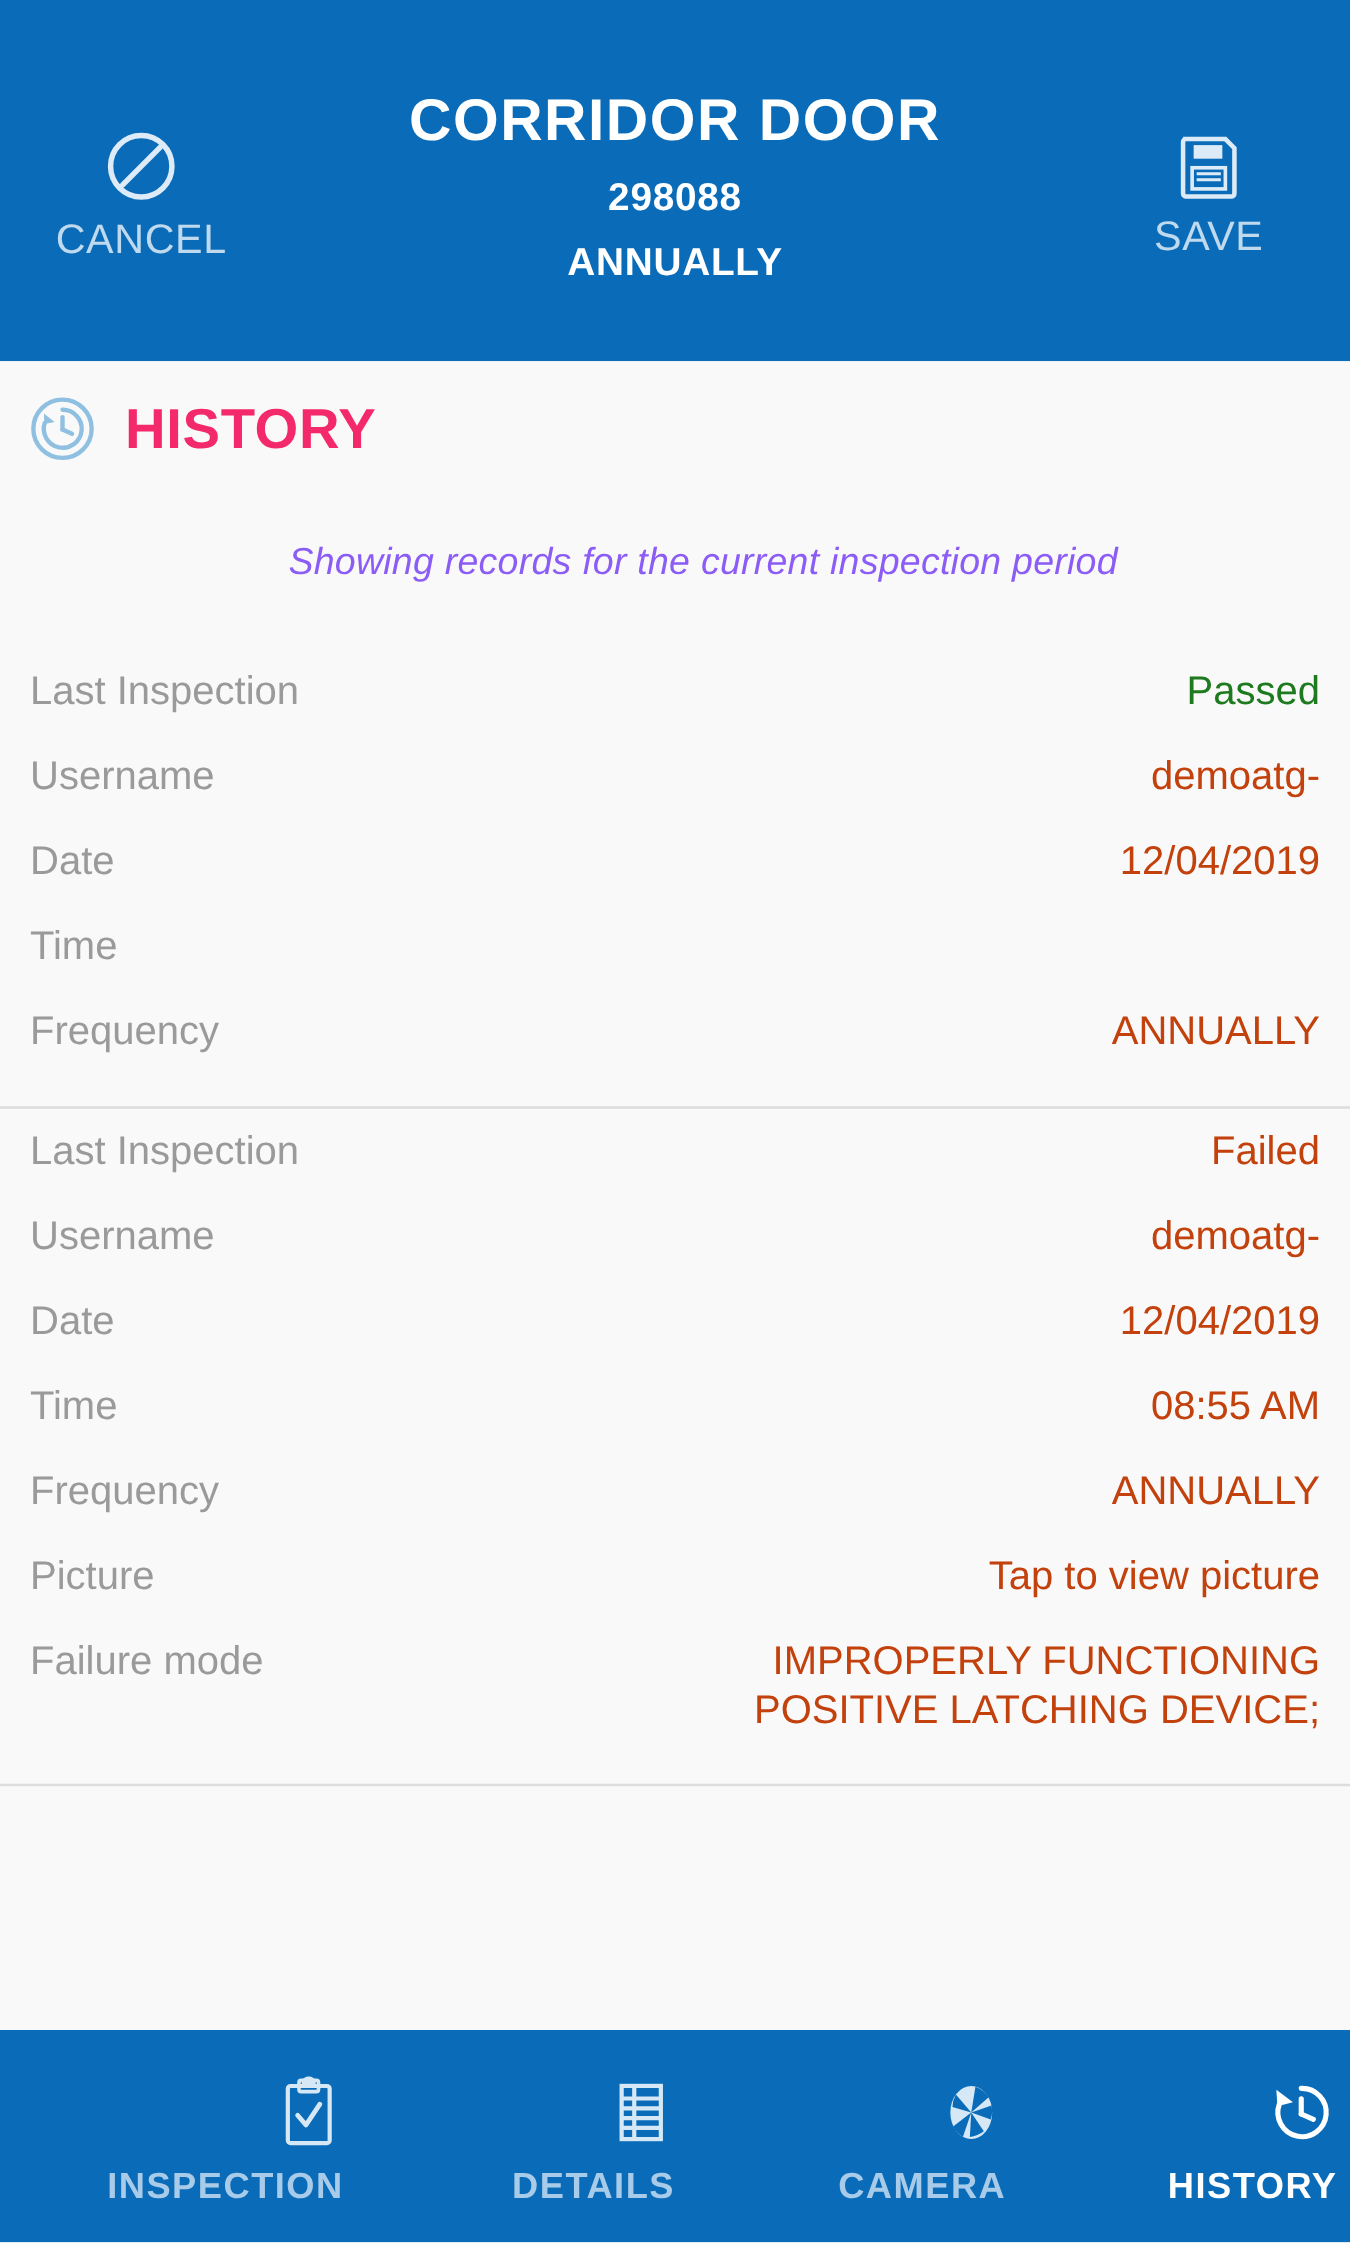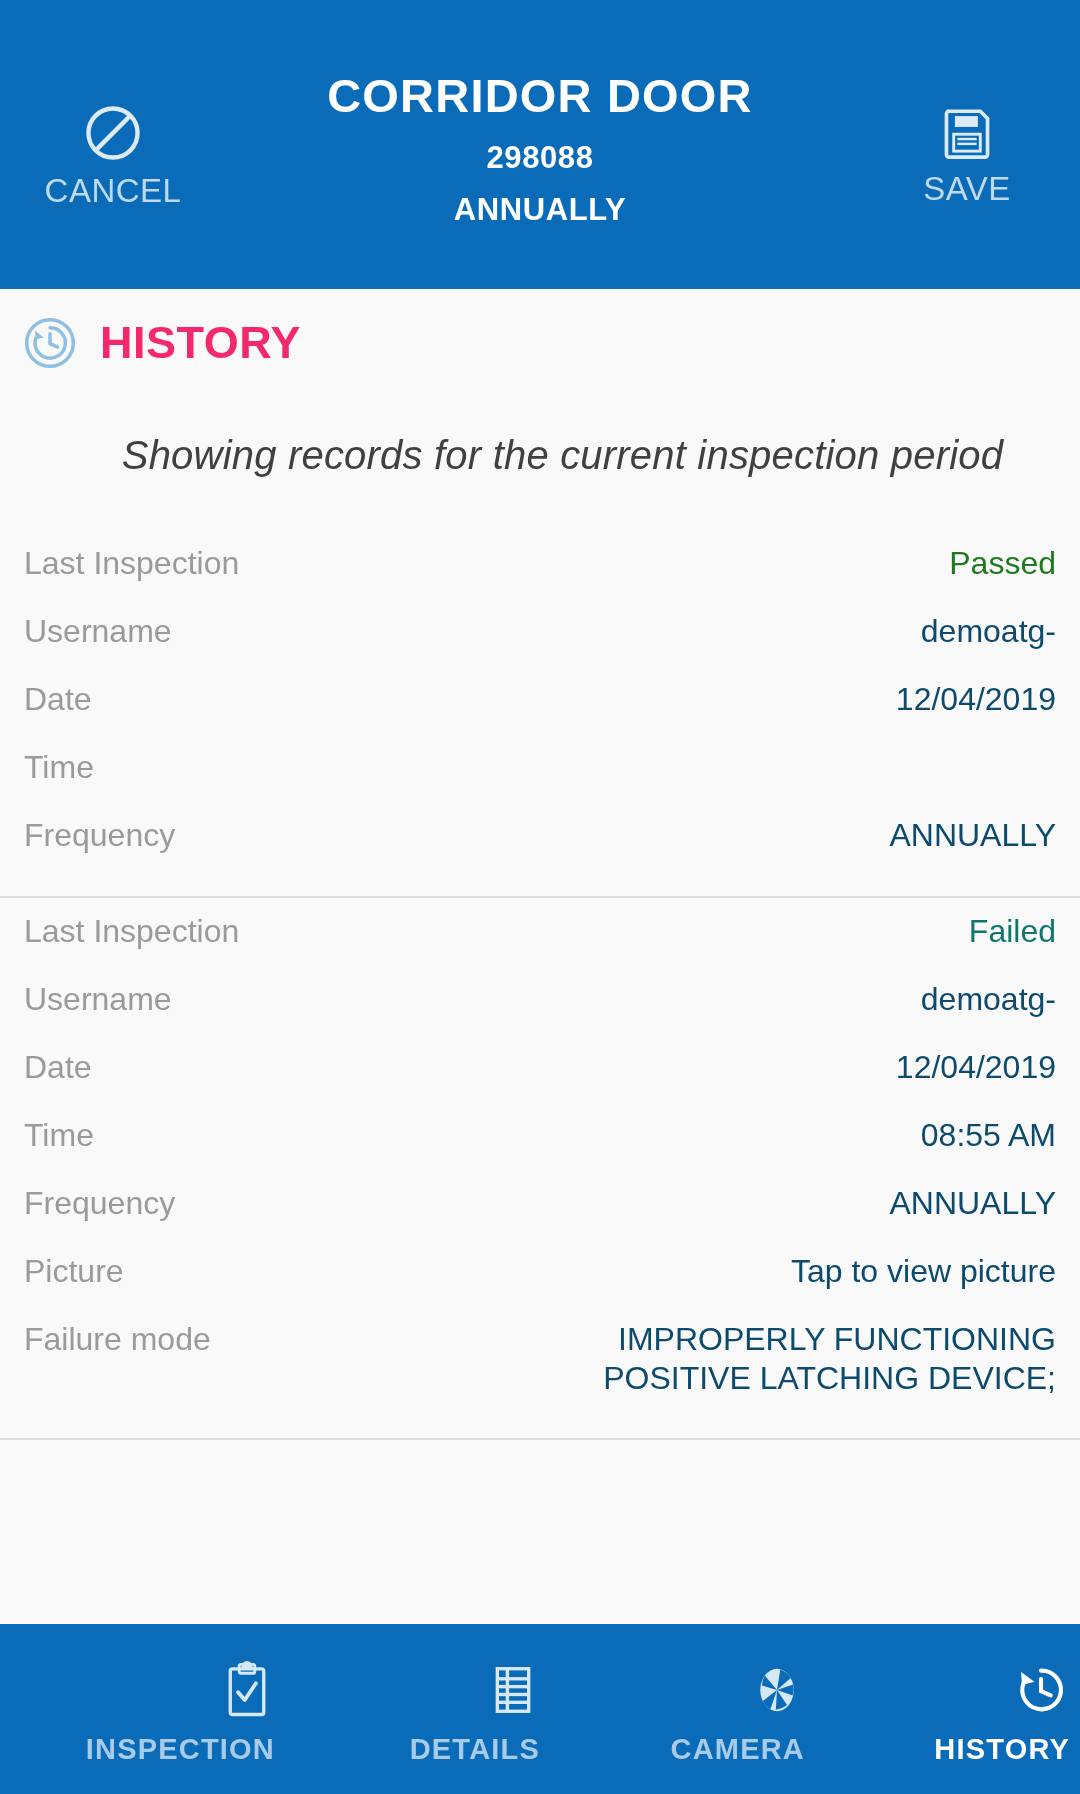--- a/index.html
+++ b/index.html
@@ -111,22 +111,22 @@
   .section-title {
     font-size: 45px;
     font-weight: bold;
     color: #f4296b;
     letter-spacing: 0.5px;
   }
 
   .subtitle {
     text-align: center;
     font-style: italic;
-    font-size: 40px;
-    color: #404040;
+    font-size: 30px;
+    color: #8b5cf6;
     padding: 58px 40px 0 40px;
     letter-spacing: 0.2px;
     margin-left: 45px;
   }
 
   .record {
     padding: 0 24px;
   }
   .record.first { margin-top: 52px; }
   .record-sep {
@@ -143,28 +143,28 @@
   }
   .row .k {
     font-size: 32px;
     color: #9a9a9a;
     flex: 0 0 auto;
     line-height: 1.2;
     white-space: nowrap;
   }
   .row .v {
     font-size: 32px;
-    color: #0c4a6e;
+    color: #c2410c;
     text-align: right;
     line-height: 1.22;
     flex: 1 1 auto;
     padding-left: 24px;
   }
   .row .v.passed { color: #1e7a1e; }
-  .row .v.failed { color: #0f766e; }
+  .row .v.failed { color: #c2410c; }
   .row .v.multiline { white-space: pre-line; }
 
   
   .footer {
     flex: 0 0 170px;
     height: 170px;
     background: #0a6cb8;
     display: flex;
     align-items: center;
     justify-content: space-around;

